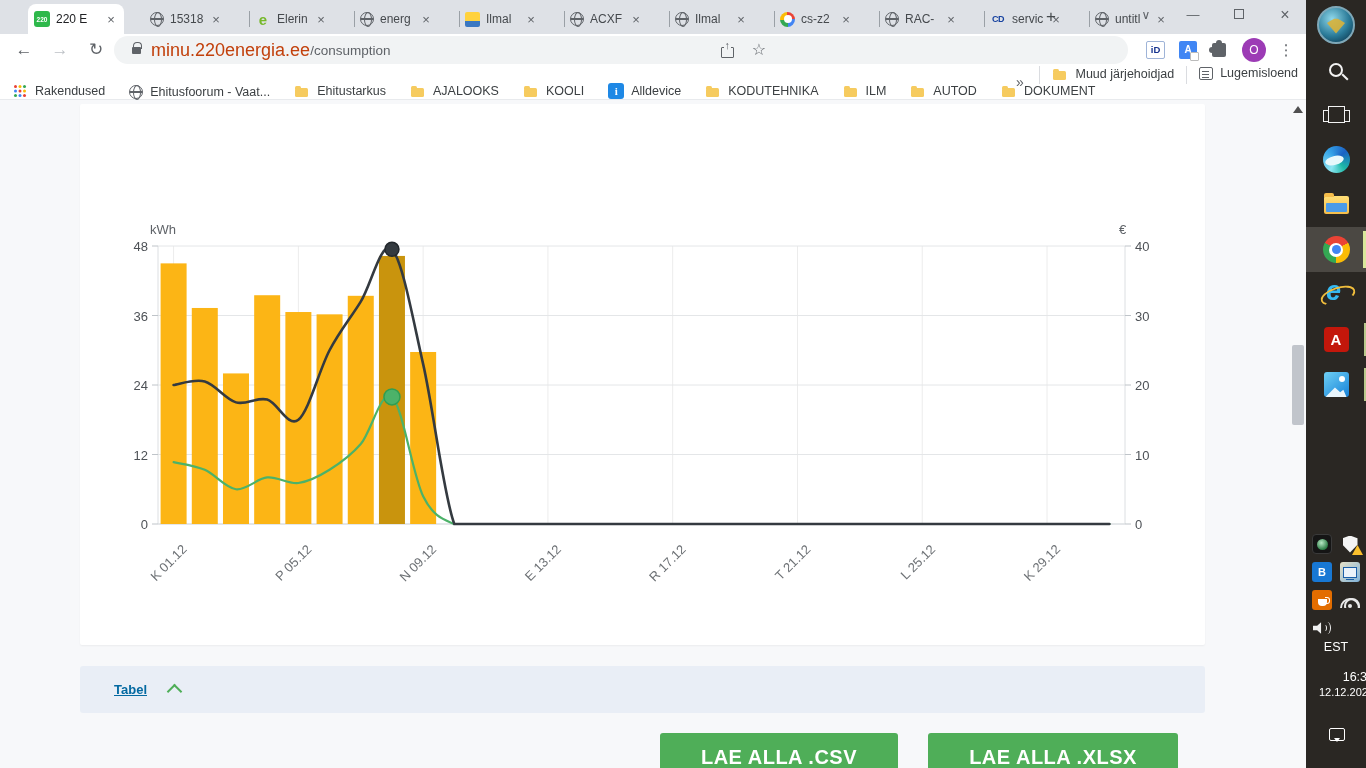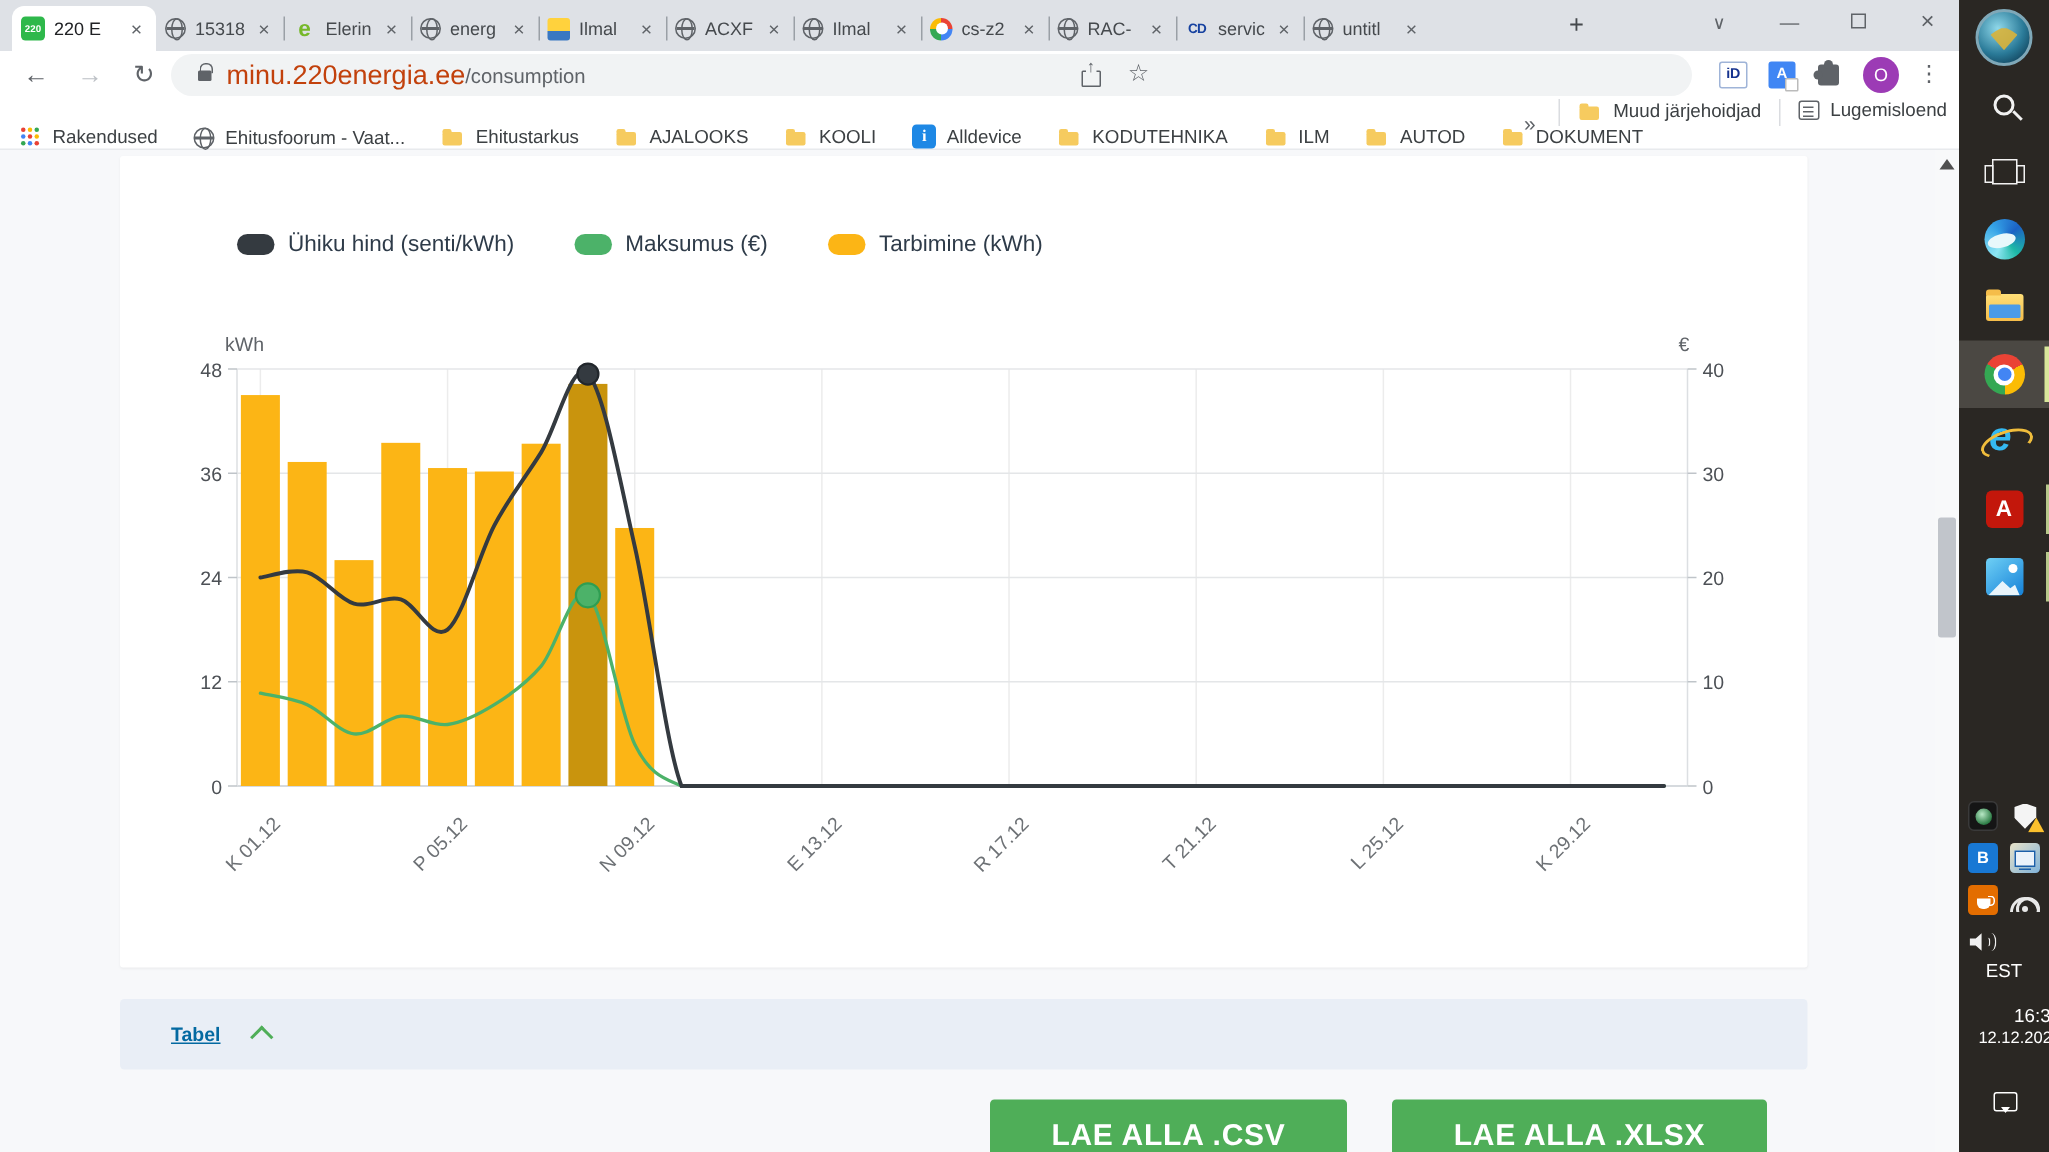--- a/index.html
+++ b/index.html
@@ -6,21 +6,21 @@
   html,body { width:1366px; height:768px; overflow:hidden; font-family:"Liberation Sans", sans-serif; background:#fff; }
   i { font-style: normal; }
 
   
   #browser { position:absolute; left:0; top:0; width:1306px; height:768px; }
 
   
   .tabstrip { position:absolute; left:0; top:0; width:1306px; height:34px; background:#dee1e6; }
   .tabs { position:absolute; left:8px; bottom:0; display:flex; align-items:flex-end; height:34px; }
   .tab { width:85px; height:30px; display:flex; align-items:center; gap:6px; padding:0 6px; border-radius:8px 8px 0 0;
-         font-size:12px; color:#45494d; position:relative; flex:none; cursor:default; }
+         font-size:12px; color:#45494d; position:relative; flex:none; cursor:default;margin-left:20px; }
   .tab.active { width:96px; background:#fff; color:#202124; }
   .tab:not(.active)+.tab:not(.active)::before { content:""; position:absolute; left:0; top:7px; width:1px; height:16px; background:#9aa0a6; }
   .tab-label { flex:1; overflow:hidden; white-space:nowrap; }
   .tab-close { font-size:13px; color:#5f6368; width:14px; text-align:center; border-radius:50%; }
   .newtab-btn { position:absolute; left:1038px; top:5px; width:26px; height:26px; text-align:center; line-height:24px; font-size:17px; color:#45494d; border-radius:50%; }
   .winctl { position:absolute; top:0; height:32px; width:28px; text-align:center; line-height:30px; color:#5f6368; font-size:13px; }
   .winctl.chev { left:1132px; font-size:12px; }
   .winctl.min { left:1179px; }
   .winctl.max { left:1225px; }
   .winctl.max i { display:inline-block; width:10px; height:10px; border:1px solid #5f6368; }
@@ -377,37 +377,20 @@
       <span class="bm-divider"></span>
       <div class="bm-item">
         <span class="bm-icon reading"></span>
         <span>Lugemisloend</span>
       </div>
     </div>
   </div>
 
   <div id="content">
     <div class="card">
-      <div class="legend">
-
-          <div class="legend-item">
-            <span class="legend-pill" style="background:#343a40"></span>
-            <span class="legend-label">Ühiku hind (senti/kWh)</span>
-          </div>
-
-          <div class="legend-item">
-            <span class="legend-pill" style="background:#4cb269"></span>
-            <span class="legend-label">Maksumus (€)</span>
-          </div>
-
-          <div class="legend-item">
-            <span class="legend-pill" style="background:#fcb515"></span>
-            <span class="legend-label">Tarbimine (kWh)</span>
-          </div>
-        </div>
       <div id="chart-wrap">
         <svg id="chart" width="1125" height="390" viewBox="0 0 1125 390">
             <line x1="93.59677419354838" x2="93.59677419354838" y1="24" y2="302" stroke="#ececec"></line>
             <line x1="218.3709677419355" x2="218.3709677419355" y1="24" y2="302" stroke="#ececec"></line>
             <line x1="343.14516129032256" x2="343.14516129032256" y1="24" y2="302" stroke="#ececec"></line>
             <line x1="467.9193548387097" x2="467.9193548387097" y1="24" y2="302" stroke="#ececec"></line>
             <line x1="592.6935483870968" x2="592.6935483870968" y1="24" y2="302" stroke="#ececec"></line>
             <line x1="717.4677419354839" x2="717.4677419354839" y1="24" y2="302" stroke="#ececec"></line>
             <line x1="842.241935483871" x2="842.241935483871" y1="24" y2="302" stroke="#ececec"></line>
             <line x1="967.016129032258" x2="967.016129032258" y1="24" y2="302" stroke="#ececec"></line>

